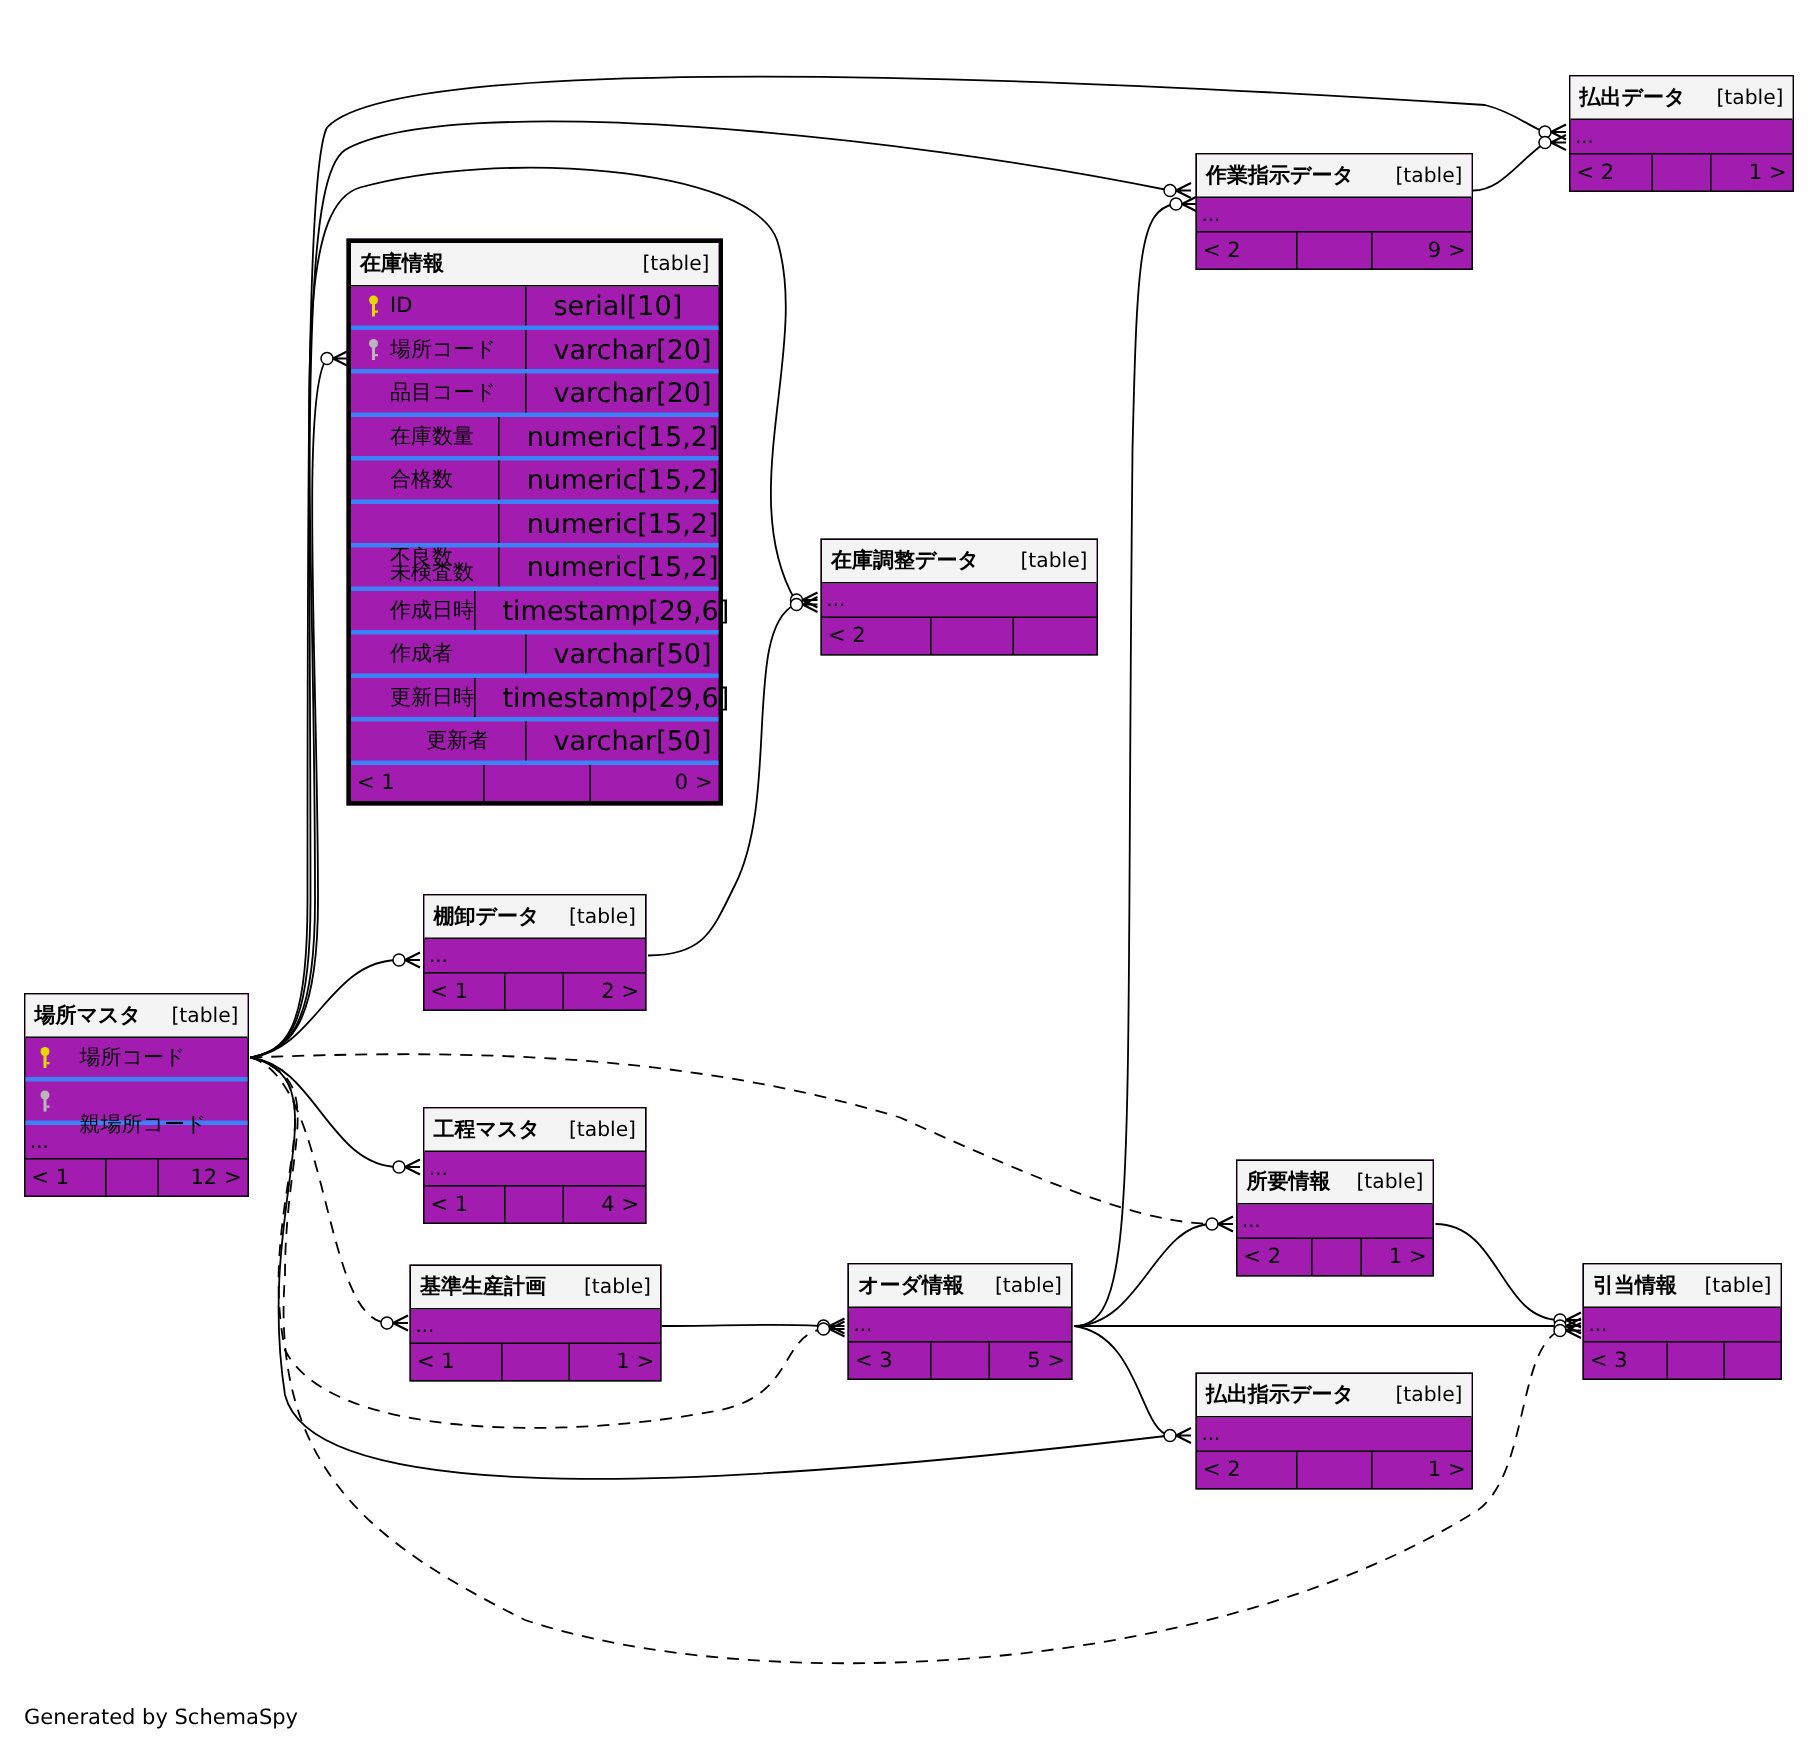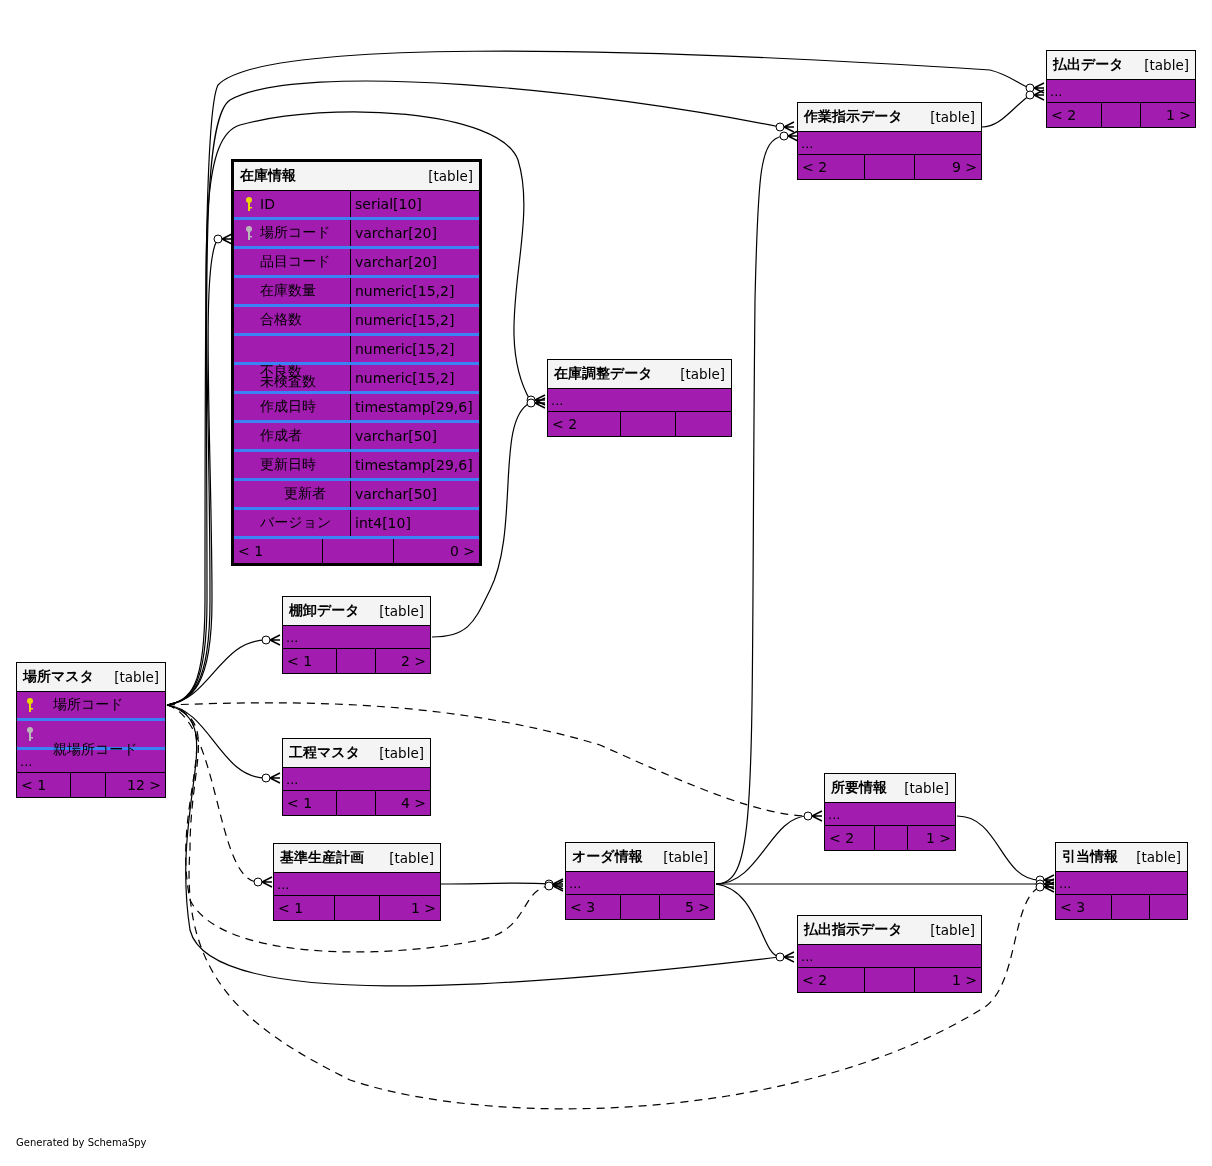--- a/index.html
+++ b/index.html
@@ -8,29 +8,29 @@
   #edges { position:absolute; left:0; top:0; width:1212px; height:1166px; }
   .tbl { position:absolute; border:1px solid #000; background:#a21caf; box-sizing:border-box; }
   .tbl.focus { border:3px solid #000; }
   .tbl .hdr { background:#f4f4f4; border-bottom:1px solid #000; display:flex;
               justify-content:space-between; align-items:center; padding:0 6px 0 6px;
               height:29px; box-sizing:border-box; }
   .tbl .hdr .name { font-weight:bold; font-size:14px; white-space:nowrap; }
   .tbl .hdr .kind { font-size:13.5px; margin-left:10px; white-space:nowrap; }
   .row { display:flex; border-bottom:3px solid #3b82f6; height:29px; box-sizing:border-box; align-items:center; }
   .row .c1 { display:flex; align-items:center; height:100%; box-sizing:border-box; padding-left:4px; white-space:nowrap; font-size:14px; }
-  .row .c2 { height:100%; display:flex; align-items:center; padding-left:4px; border-left:1px solid #000; box-sizing:border-box; white-space:nowrap; font-size:14px; }
+  .row .c2 { height:100%; display:flex; align-items:center; padding-left:18px; border-left:1px solid #000; box-sizing:border-box; white-space:nowrap; font-size:18px; }
   .keyslot { width:22px; display:inline-flex; justify-content:center; align-items:center; }
   .ell { height:23px; border-bottom:1px solid #000; padding-left:3px; display:flex; align-items:center; font-size:13px; box-sizing:border-box; }
   .foot { display:flex; height:24px; box-sizing:border-box; font-size:14px; }
   .foot > div { display:flex; align-items:center; padding:0 4px; box-sizing:border-box; }
   .foot .f1 { flex:1; }
   .foot .f2 { border-left:1px solid #000; }
   .foot .f3 { border-left:1px solid #000; justify-content:flex-end; }
-  #generated { position:absolute; left:16px; top:1137px; font-size:10px; }
+  #generated { position:absolute; left:16px; top:1137px; font-size:14px; }
 </style>
 </head>
 <body>
 
 <svg id="edges" xmlns="http://www.w3.org/2000/svg">
     <path d="M167,705 C190,700 205,690 205,600 C205,300 205,110 218,85 C260,40 600,45 990,70 C1010,75 1020,85 1030,88" fill="none" stroke="#000" stroke-width="1.2"></path>
     <path d="M167,705 C190,700 207,690 207,600 C207,300 200,120 230,100 C300,60 600,90 780,127" fill="none" stroke="#000" stroke-width="1.2"></path>
     <path d="M167,705 C190,700 210,690 210,600 C210,300 190,140 240,125 C330,100 500,110 518,160 C540,230 490,330 530,400" fill="none" stroke="#000" stroke-width="1.2"></path>
     <path d="M167,705 C190,700 212,690 212,600 C212,450 200,260 218,239" fill="none" stroke="#000" stroke-width="1.2"></path>
     <path d="M167,705 C210,700 220,640 266,640" fill="none" stroke="#000" stroke-width="1.2"></path>
@@ -172,27 +172,20 @@
         </div>
         <div class="c2" style="flex: 1 1 0%;">timestamp[29,6]</div>
       </div>
       <div class="row">
         <div class="c1" style="width: 116px; padding-left: 28px;">
           <span class="keyslot"></span>
           <span>更新者</span>
         </div>
         <div class="c2" style="flex: 1 1 0%;">varchar[50]</div>
       </div>
-      <div class="row">
-        <div class="c1" style="width: 116px;">
-          <span class="keyslot"></span>
-          <span>バージョン</span>
-        </div>
-        <div class="c2" style="flex: 1 1 0%;">int4[10]</div>
-      </div>
     </div>
   <div class="foot">
     <div class="f1">&lt; 1</div>
     <div class="f2" style="width:71px;"></div>
     <div class="f3" style="width:86px;">0 &gt;</div>
   </div>
 </div>
 
 <div class="tbl" style="left:16px;top:662px;width:150px;">
   <div class="hdr">

